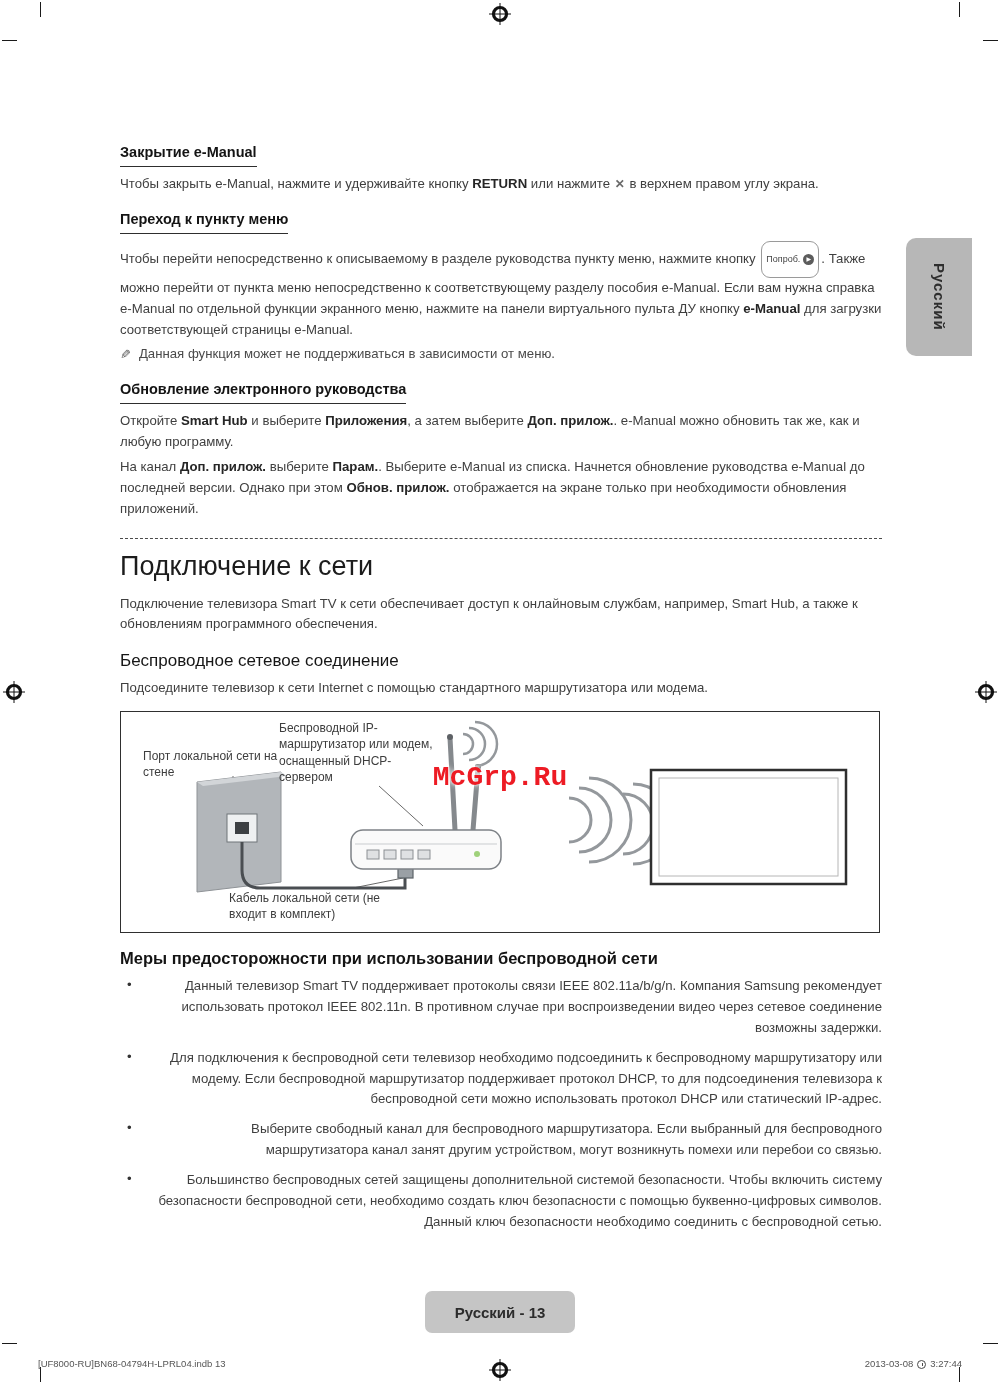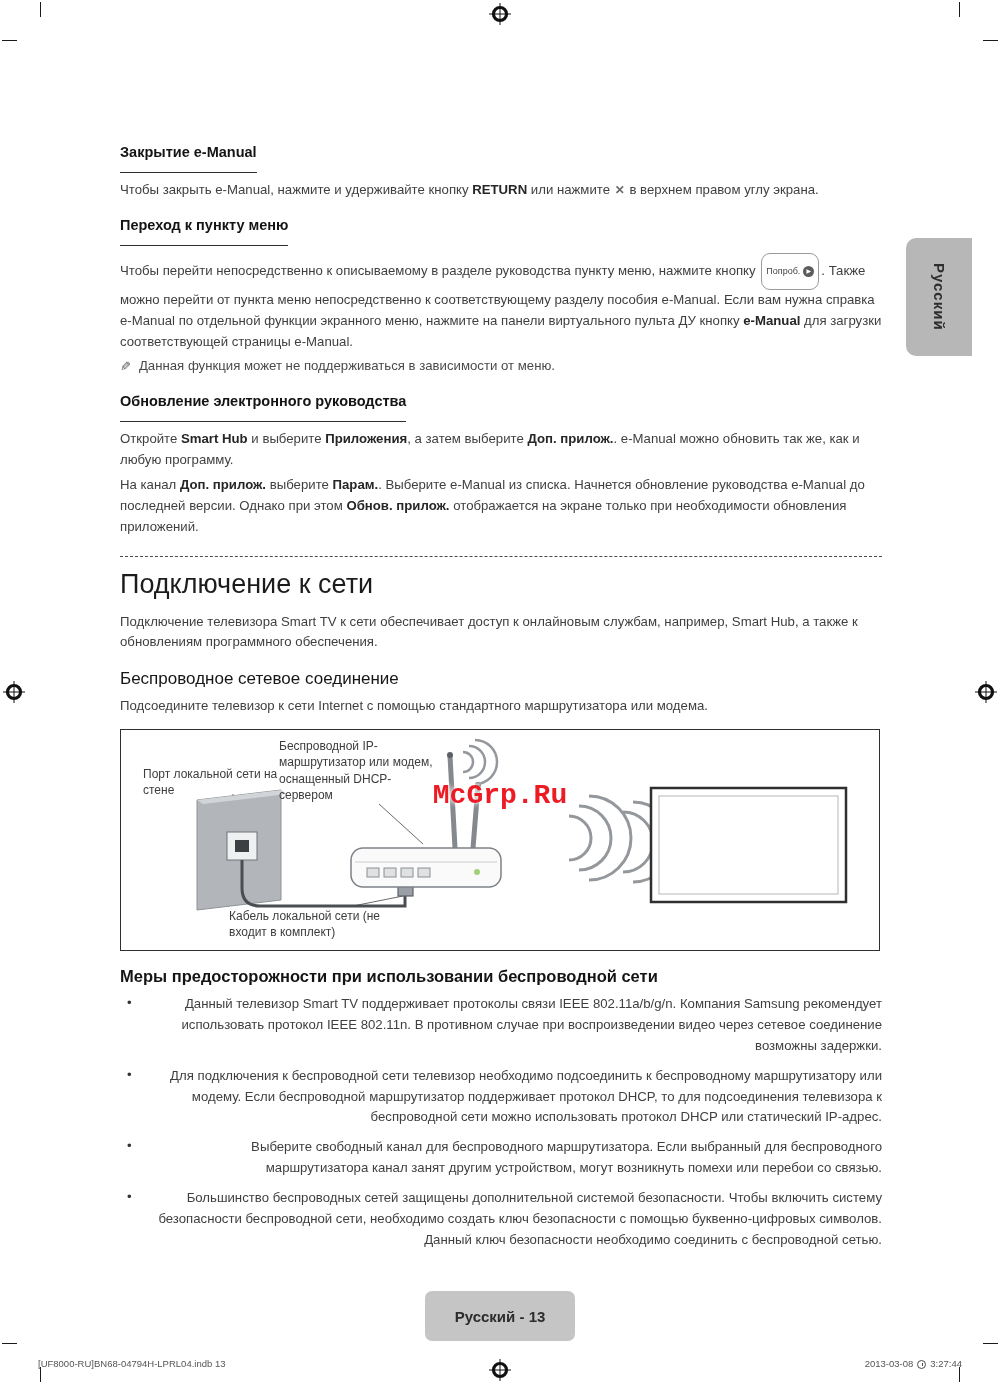--- a/index.html
+++ b/index.html
@@ -11,21 +11,21 @@
   .regmark { position:absolute; width:22px; height:22px; }
   .cropline { position:absolute; background:#1a1a1a; }
 
   
   .side-tab { position:absolute; right:28px; top:238px; width:66px; height:118px; background:#b7b7b7; border-radius:10px 0 0 10px; display:flex; align-items:center; justify-content:center; }
   .side-tab span { writing-mode:vertical-rl; font-weight:bold; font-size:15px; color:#2e2e2e; letter-spacing:1px; }
 
   
   .content { position:absolute; left:120px; top:128px; width:762px; }
   h3.sec { font-size:14.5px; color:#141414; margin:16px 0 7px; }
-  h3.sec span { display:inline-block; border-bottom:1px solid #2e2e2e; padding-bottom:12px; }
+  h3.sec span { display:inline-block; border-bottom:1px solid #2e2e2e; padding-bottom:6px; }
   .content p { font-size:13.2px; line-height:1.58; margin:0 0 4px; }
   .bold { font-weight:bold; color:#262626; }
   .note { color:#4a4a4a; margin-top:2px; }
 
   .iw { display:inline-flex; align-items:center; vertical-align:middle; }
   .iw.close-icon { color:#6a6a6a; font-weight:bold; font-size:12px; padding:0 1px; }
   .iw.pencil-icon { color:#555; margin-right:8px; transform:scaleX(-1); font-size:13px; }
   .iw.try-button { border:1px solid #9a9a9a; border-radius:9px; background:#fff; padding:12px 4px; gap:3px; margin:0 2px; }
   .iw.try-button .iw-label { font-size:9px; color:#444; line-height:1; }
   .iw.try-button .iw-glyph { background:#5c5c5c; color:#fff; width:11px; height:11px; border-radius:50%; display:inline-flex; align-items:center; justify-content:center; font-size:6px; line-height:1; }
@@ -43,21 +43,21 @@
   .dlabel.wall { left:22px; top:36px; width:180px; }
   .dlabel.router { left:158px; top:8px; width:196px; }
   .dlabel.cable { left:108px; top:178px; width:224px; }
   .watermark { position:absolute; left:50%; top:50px; transform:translateX(-50%); font-family:Liberation Mono, monospace; font-weight:bold; font-size:28px; color:#ed1b24; text-shadow:0 0 3px #fff, 0 0 6px #fff; z-index:3; }
 
   ul.bullets { list-style:none; margin:8px 0 0; padding:0; }
   ul.bullets li { position:relative; padding-left:27px; margin-bottom:9px; font-size:13.2px; line-height:1.58;text-align:right; }
   ul.bullets li::before { content:"•"; position:absolute; left:7px; top:-1px; color:#333; }
 
   
-  .page-badge { position:absolute; left:50%; transform:translateX(-50%); top:1291px; width:150px; height:50px; background:#c5c5c5; border-radius:7px; display:flex; align-items:center; justify-content:center; font-weight:bold; font-size:15px; color:#2c2c2c; }
+  .page-badge { position:absolute; left:50%; transform:translateX(-50%); top:1291px; width:150px; height:42px; background:#c5c5c5; border-radius:7px; display:flex; align-items:center; justify-content:center; font-weight:bold; font-size:15px; color:#2c2c2c; }
   .footer { position:absolute; left:0; top:1358px; width:100%; font-size:9.5px; color:#555; }
   .footer .f-left { position:absolute; left:38px; top:0; }
   .footer .f-right { position:absolute; right:38px; top:0; display:flex; align-items:flex-end; gap:4px; }
   .clock-icon { display:inline-block; width:9px; height:9px; border:1px solid #4a4a4a; border-radius:50%; position:relative; }
   .clock-icon::after { content:""; position:absolute; left:3.5px; top:1.5px; width:1px; height:3.5px; background:#4a4a4a; }
 </style>
 </head>
 <body>
 
 <div class="page">

